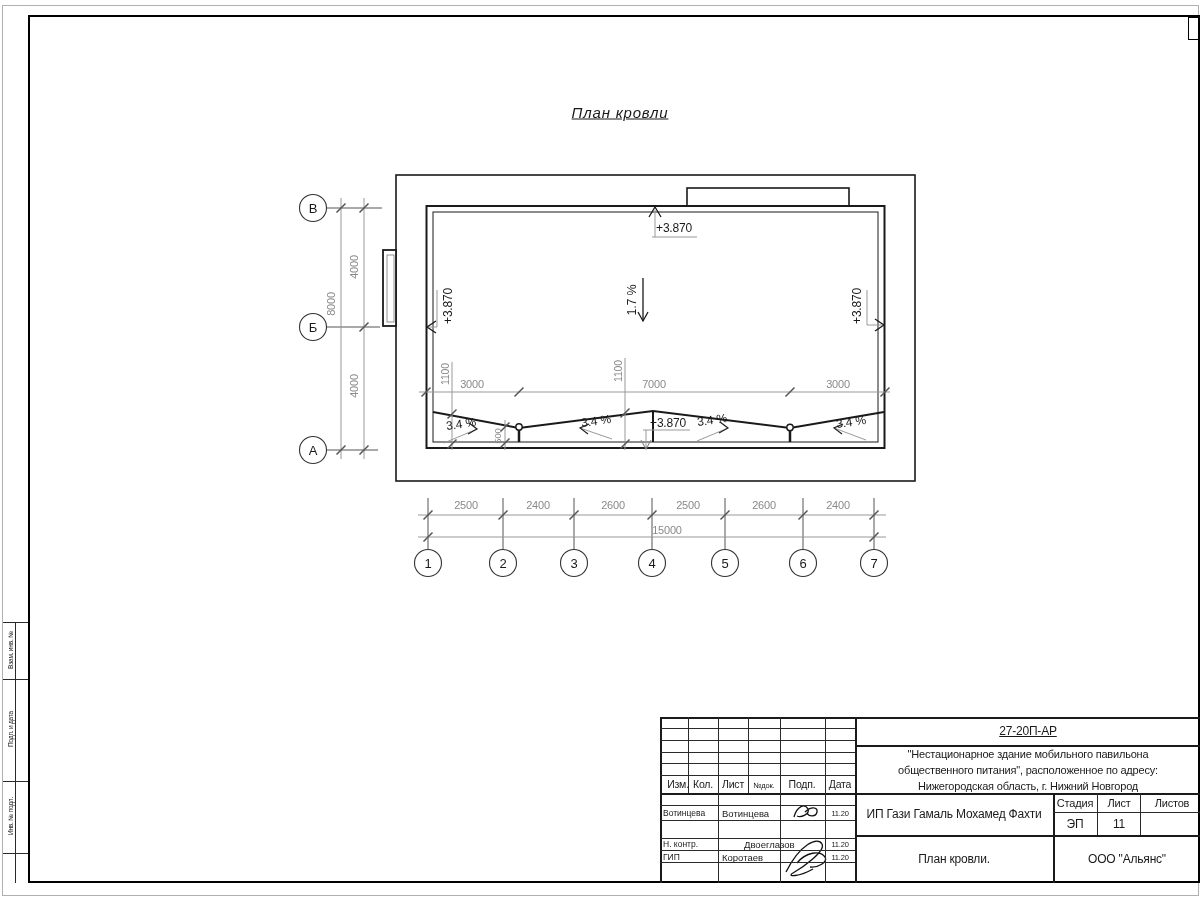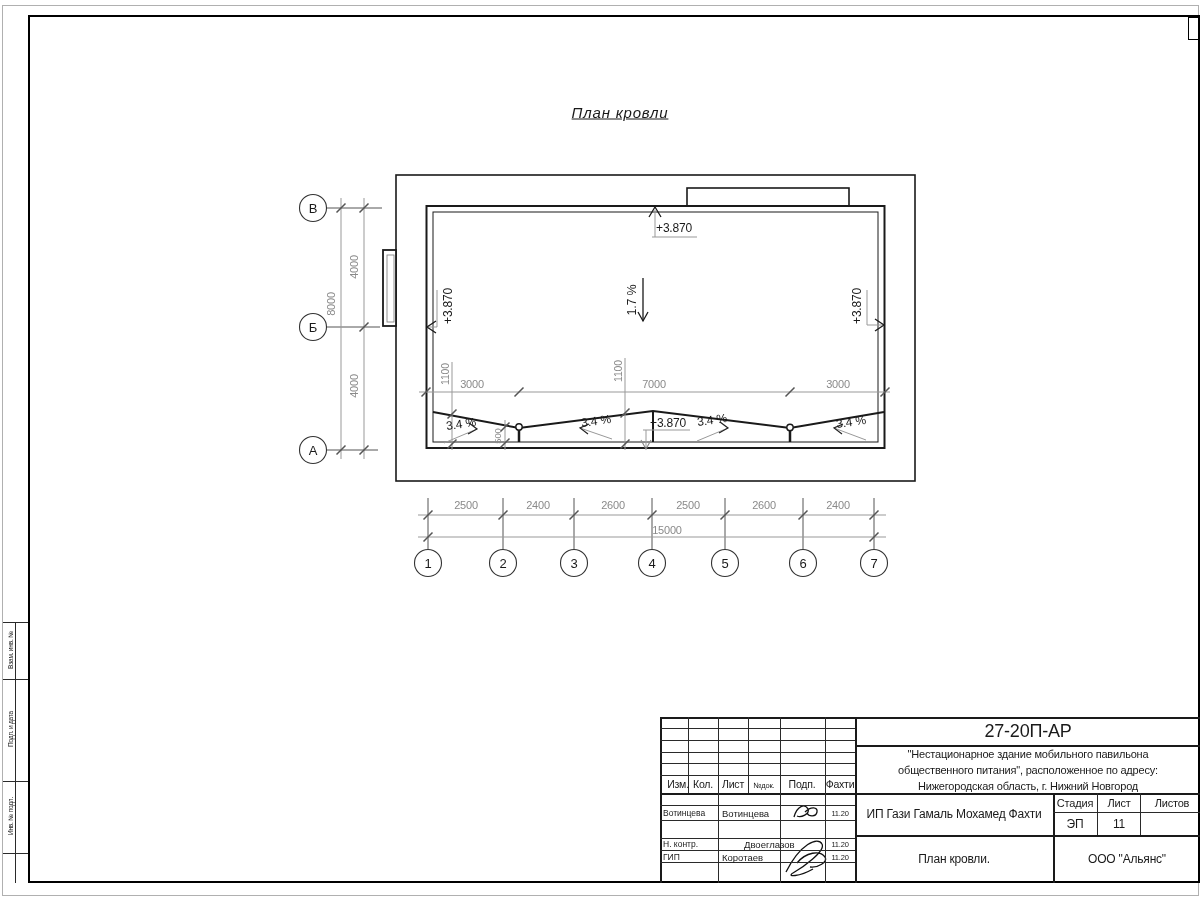--- a/index.html
+++ b/index.html
@@ -5,21 +5,21 @@
   html,body{margin:0;padding:0;background:#fff;}
   .page{position:relative;width:1200px;height:900px;background:#fff;overflow:hidden;
         font-family:"Liberation Sans",sans-serif;color:#1a1a1a;}
   .t{position:absolute;transform:translate(-50%,-50%);white-space:nowrap;letter-spacing:-0.2px;}
   .tl{position:absolute;transform:translate(0,-50%);white-space:nowrap;}
   .r90{transform:translate(-50%,-50%) rotate(-90deg);}
   .r8{transform:translate(-50%,-50%) rotate(-8deg);}
   .g{color:#8a8a8a;}
   .f65{font-size:6.5px;} .f7{font-size:7.5px;} .f8{font-size:8.5px;} .f9{font-size:9.5px;}
   .f10{font-size:10.5px;} .f11{font-size:11px;} .f12{font-size:12px;} .f125{font-size:12.5px;}
-  .f13{font-size:13px;} .f15{font-size:15px;} .f16{font-size:18px;}
+  .f13{font-size:13px;} .f15{font-size:15px;} .f16{font-size:12px;text-decoration:underline;}
   .hl,.vl{position:absolute;background:#1a1a1a;}
   .thin{background:#2a2a2a;}
   .title{font-style:italic;text-decoration:underline;letter-spacing:0.8px;}
   svg{position:absolute;left:0;top:0;}
   .border-outer{position:absolute;left:2px;top:5px;width:1195px;height:889px;border:1px solid #b0b0b0;}
   .frame{position:absolute;left:28px;top:15px;width:1172px;height:868px;border:2px solid #000;box-sizing:border-box;}
   .cornerbox{position:absolute;left:1188px;top:17px;width:30px;height:23px;border:1.5px solid #000;box-sizing:border-box;}
 </style>
 </head>
 <body>
@@ -195,21 +195,21 @@
   <div class="t f11" style="left:1075px;top:803px;">Стадия</div>
   <div class="t f11" style="left:1119px;top:803px;">Лист</div>
   <div class="t f11" style="left:1172px;top:803px;">Листов</div>
   <div class="t f12" style="left:1075px;top:824px;">ЭП</div>
   <div class="t f12" style="left:1119px;top:824px;">11</div>
   <div class="t f10" style="left:678px;top:784px;">Изм.</div>
   <div class="t f10" style="left:703px;top:784px;">Кол.</div>
   <div class="t f10" style="left:733px;top:784px;">Лист</div>
   <div class="t f7" style="left:764px;top:785px;">№док.</div>
   <div class="t f10" style="left:802px;top:784px;">Подп.</div>
-  <div class="t f10" style="left:840px;top:784px;">Фахти</div>
+  <div class="t f10" style="left:840px;top:784px;">Дата</div>
 
   <div class="tl f8" style="left:663px;top:813px;">Вотинцева</div>
   <div class="tl f9" style="left:722px;top:813px;">Вотинцева</div>
   <div class="t f7" style="left:840px;top:813px;">11.20</div>
   <div class="tl f8" style="left:663px;top:844px;">Н. контр.</div>
   <div class="tl f9" style="left:744px;top:844px;">Двоеглазов</div>
   <div class="t f7" style="left:840px;top:844px;">11.20</div>
   <div class="tl f8" style="left:663px;top:857px;">ГИП</div>
   <div class="tl f9" style="left:722px;top:857px;">Коротаев</div>
   <div class="t f7" style="left:840px;top:857px;">11.20</div>

